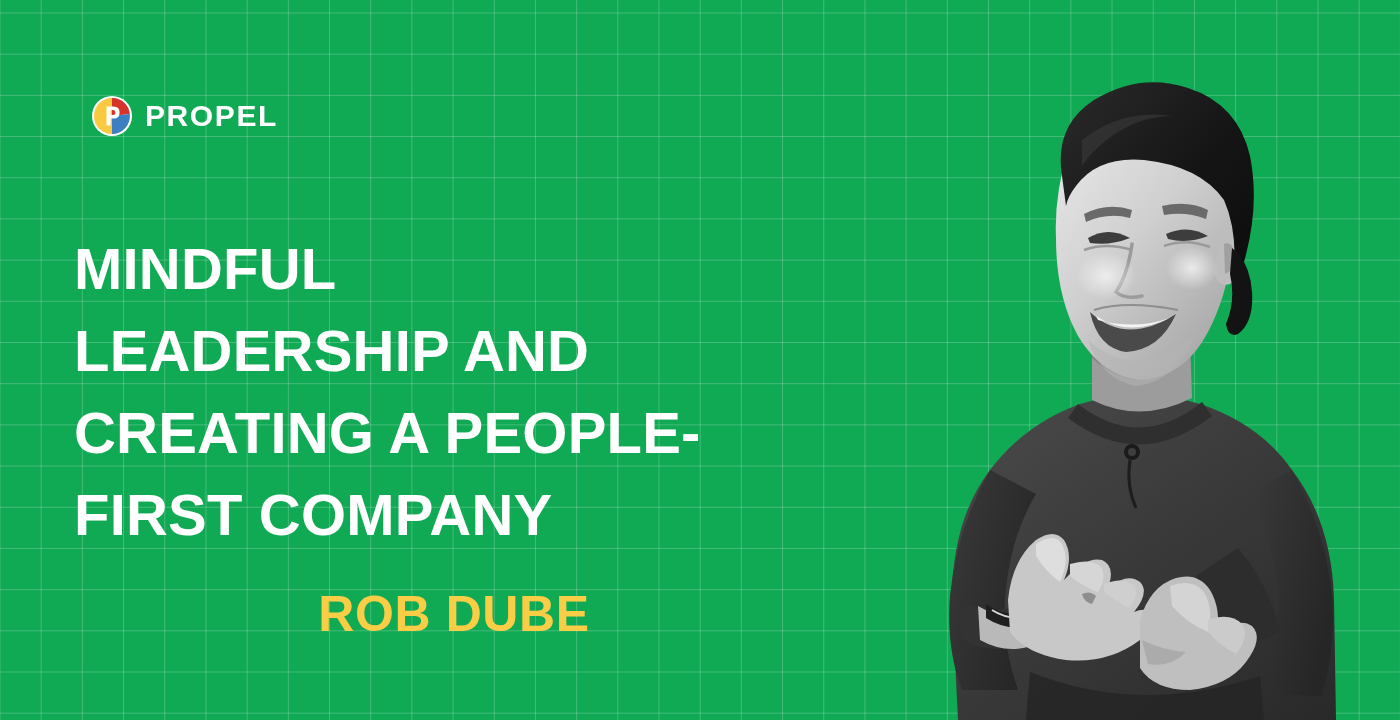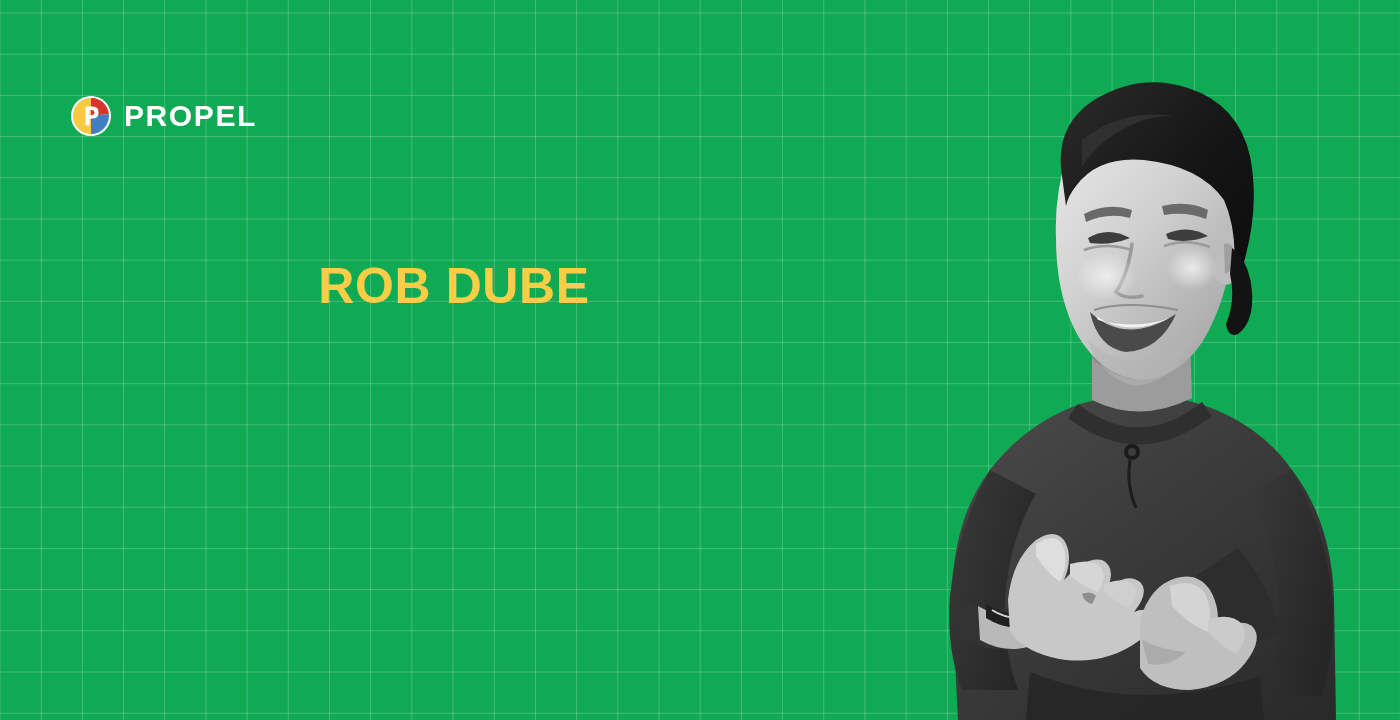--- a/index.html
+++ b/index.html
@@ -43,21 +43,21 @@
   }
   .photo-layer svg {
     display: block;
     width: 100%;
     height: 100%;
   }
 
   
   .brand {
     position: absolute;
-    left: 71px;
+    left: 92px;
     top: 96px;
     display: flex;
     align-items: center;
     gap: 13px;
     z-index: 5;
   }
   .brand-mark {
     width: 40px;
     height: 40px;
     flex: 0 0 40px;
@@ -228,16 +228,20 @@
 
       <path d="M 14.5 10.5 L 21.6 10.5 Q 27.6 10.5 27.6 16.6 Q 27.6 22.6 21.6 22.6
                L 18.6 22.6 L 18.6 29.6 L 14.5 29.6 Z
                M 18.6 14.1 L 18.6 19.1 L 21.1 19.1 Q 23.5 19.1 23.5 16.6
                Q 23.5 14.1 21.1 14.1 Z" fill="#ffffff"></path>
     </svg>
     <span class="brand-word">PROPEL</span>
   </div>
 
   <div class="copy">
+    <h1 class="headline">MINDFUL
+LEADERSHIP AND
+CREATING A PEOPLE-
+FIRST COMPANY</h1>
     <p class="speaker-name">ROB DUBE</p>
   </div>
 
 </div>
 
 </body></html>

